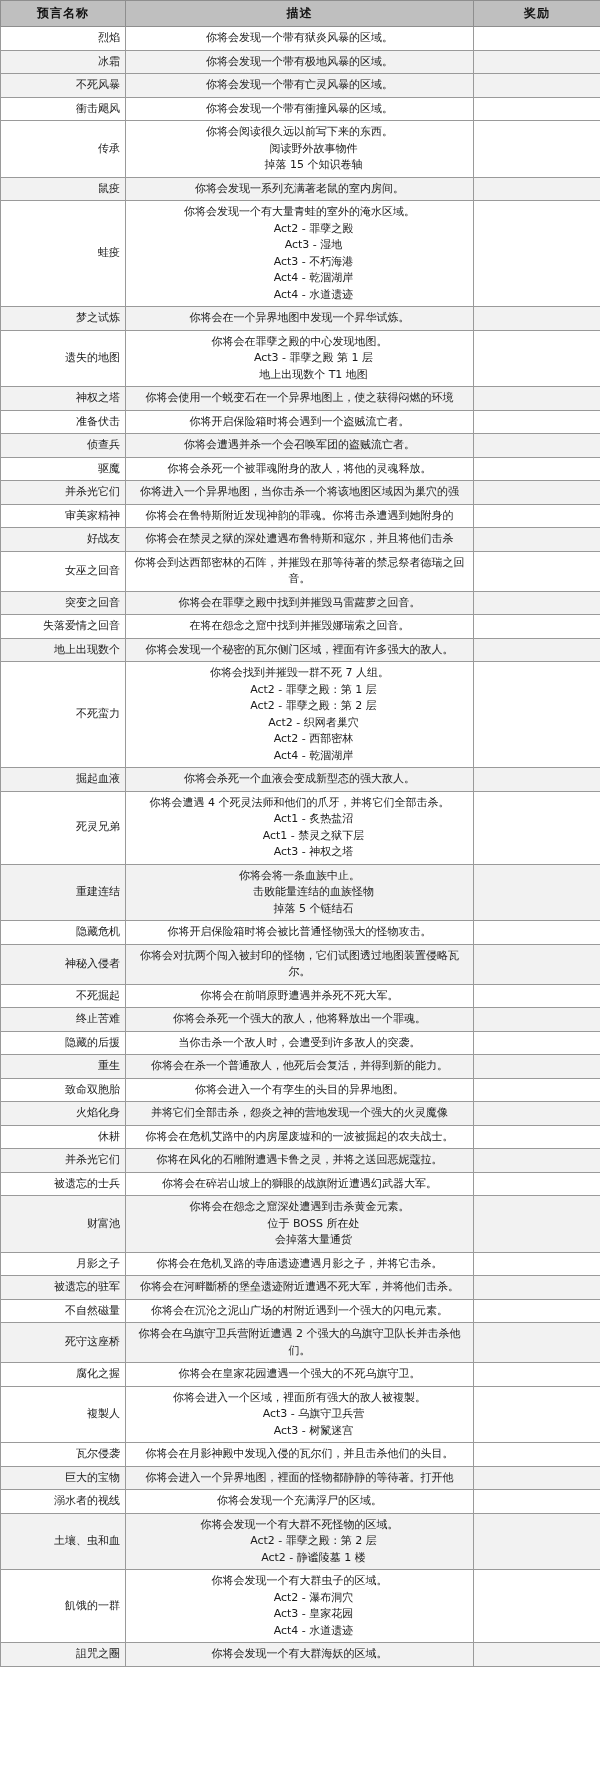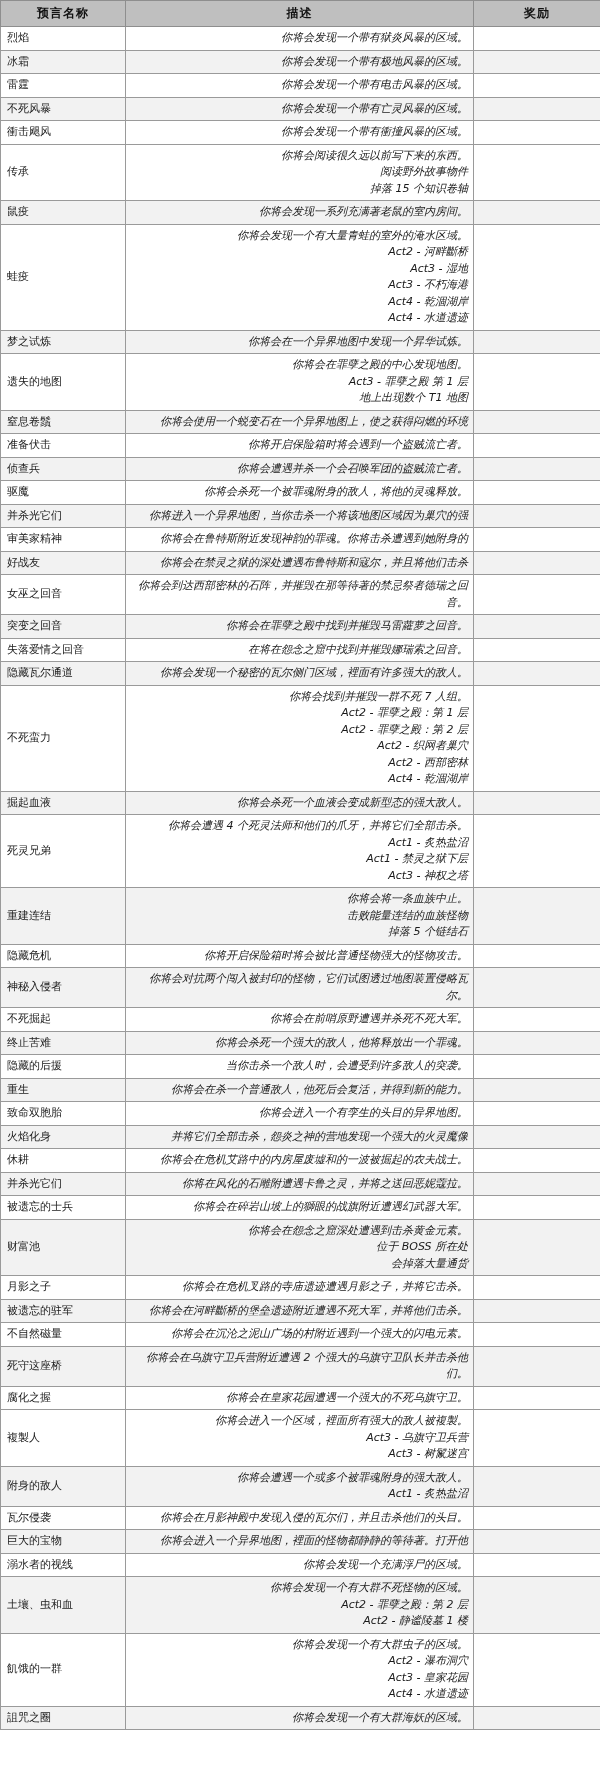--- a/index.html
+++ b/index.html
@@ -30,26 +30,25 @@
   td{
     border:1px solid #9a9a9a;
     font-size:11px;
     line-height:1.5;
     padding:3px 5px;
     vertical-align:middle;
     color:#1a1a1a;
     word-break:break-all;
   }
   td.name{
-    text-align:left;
-    padding-left:6px;
+    text-align:right;
+    padding-left:22px;
   }
   td.desc{
-    text-align:right;
-    font-style:italic;
+    text-align:center;
   }
   td.rew{
     text-align:center;
   }
   tr.alt td{background:#f2f2f2;}
   tr td{background:#ffffff;}
   .sub{
     display:block;
     padding-left:28px;
   }
@@ -80,27 +79,20 @@
           </td>
           <td class="rew"></td>
         </tr>
         <tr class="alt">
           <td class="name">冰霜</td>
           <td class="desc">
             <span class="line">你将会发现一个带有极地风暴的区域。</span>
           </td>
           <td class="rew"></td>
         </tr>
-        <tr>
-          <td class="name">雷霆</td>
-          <td class="desc">
-            <span class="line">你将会发现一个带有电击风暴的区域。</span>
-          </td>
-          <td class="rew"></td>
-        </tr>
         <tr class="alt">
           <td class="name">不死风暴</td>
           <td class="desc">
             <span class="line">你将会发现一个带有亡灵风暴的区域。</span>
           </td>
           <td class="rew"></td>
         </tr>
         <tr>
           <td class="name">衝击飓风</td>
           <td class="desc">
@@ -121,21 +113,21 @@
           <td class="name">鼠疫</td>
           <td class="desc">
             <span class="line">你将会发现一系列充满著老鼠的室内房间。</span>
           </td>
           <td class="rew"></td>
         </tr>
         <tr>
           <td class="name">蛙疫</td>
           <td class="desc">
             <span class="line">你将会发现一个有大量青蛙的室外的淹水区域。</span>
-            <span class="sub">Act2 - 河畔斷桥</span>
+            <span class="sub">Act2 - 罪孽之殿</span>
             <span class="sub">Act3 - 湿地</span>
             <span class="sub">Act3 - 不朽海港</span>
             <span class="sub">Act4 - 乾涸湖岸</span>
             <span class="sub">Act4 - 水道遗迹</span>
           </td>
           <td class="rew"></td>
         </tr>
         <tr class="alt">
           <td class="name">梦之试炼</td>
           <td class="desc">
@@ -146,21 +138,21 @@
         <tr>
           <td class="name">遗失的地图</td>
           <td class="desc">
             <span class="line">你将会在罪孽之殿的中心发现地图。</span>
             <span class="sub">Act3 - 罪孽之殿 第 1 层</span>
             <span class="sub">地上出现数个 T1 地图</span>
           </td>
           <td class="rew"></td>
         </tr>
         <tr class="alt">
-          <td class="name">窒息卷鬚</td>
+          <td class="name">神权之塔</td>
           <td class="desc">
             <span class="line">你将会使用一个蜕变石在一个异界地图上，使之获得闷燃的环境</span>
           </td>
           <td class="rew"></td>
         </tr>
         <tr>
           <td class="name">准备伏击</td>
           <td class="desc">
             <span class="line">你将开启保险箱时将会遇到一个盗贼流亡者。</span>
           </td>
@@ -216,21 +208,21 @@
           <td class="rew"></td>
         </tr>
         <tr>
           <td class="name">失落爱情之回音</td>
           <td class="desc">
             <span class="line">在将在怨念之窟中找到并摧毁娜瑞索之回音。</span>
           </td>
           <td class="rew"></td>
         </tr>
         <tr class="alt">
-          <td class="name">隐藏瓦尔通道</td>
+          <td class="name">地上出现数个</td>
           <td class="desc">
             <span class="line">你将会发现一个秘密的瓦尔侧门区域，裡面有许多强大的敌人。</span>
           </td>
           <td class="rew"></td>
         </tr>
         <tr>
           <td class="name">不死蛮力</td>
           <td class="desc">
             <span class="line">你将会找到并摧毁一群不死 7 人组。</span>
             <span class="sub">Act2 - 罪孽之殿：第 1 层</span>
@@ -390,28 +382,20 @@
         </tr>
         <tr>
           <td class="name">複製人</td>
           <td class="desc">
             <span class="line">你将会进入一个区域，裡面所有强大的敌人被複製。</span>
             <span class="sub">Act3 - 乌旗守卫兵营</span>
             <span class="sub">Act3 - 树鬣迷宫</span>
           </td>
           <td class="rew"></td>
         </tr>
-        <tr class="alt">
-          <td class="name">附身的敌人</td>
-          <td class="desc">
-            <span class="line">你将会遭遇一个或多个被罪魂附身的强大敌人。</span>
-            <span class="sub">Act1 - 炙热盐沼</span>
-          </td>
-          <td class="rew"></td>
-        </tr>
         <tr>
           <td class="name">瓦尔侵袭</td>
           <td class="desc">
             <span class="line">你将会在月影神殿中发现入侵的瓦尔们，并且击杀他们的头目。</span>
           </td>
           <td class="rew"></td>
         </tr>
         <tr class="alt">
           <td class="name">巨大的宝物</td>
           <td class="desc">

